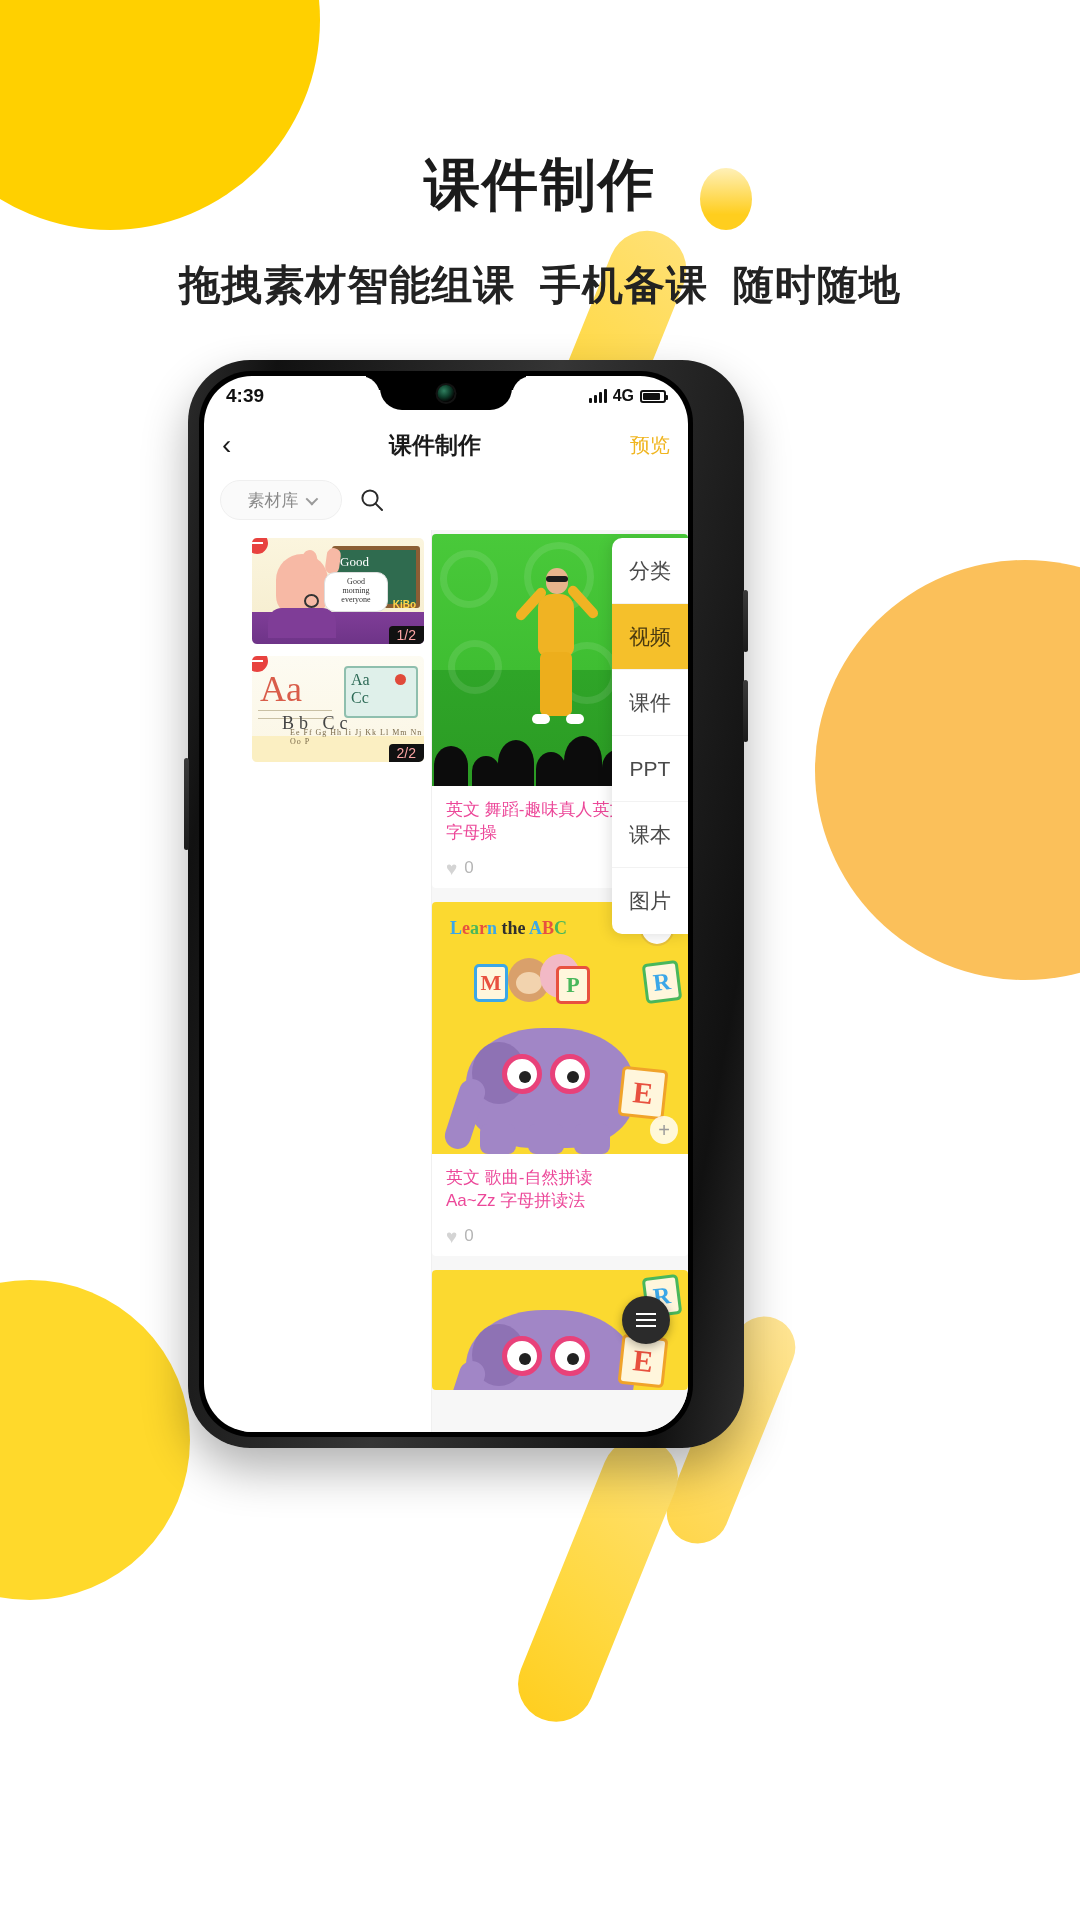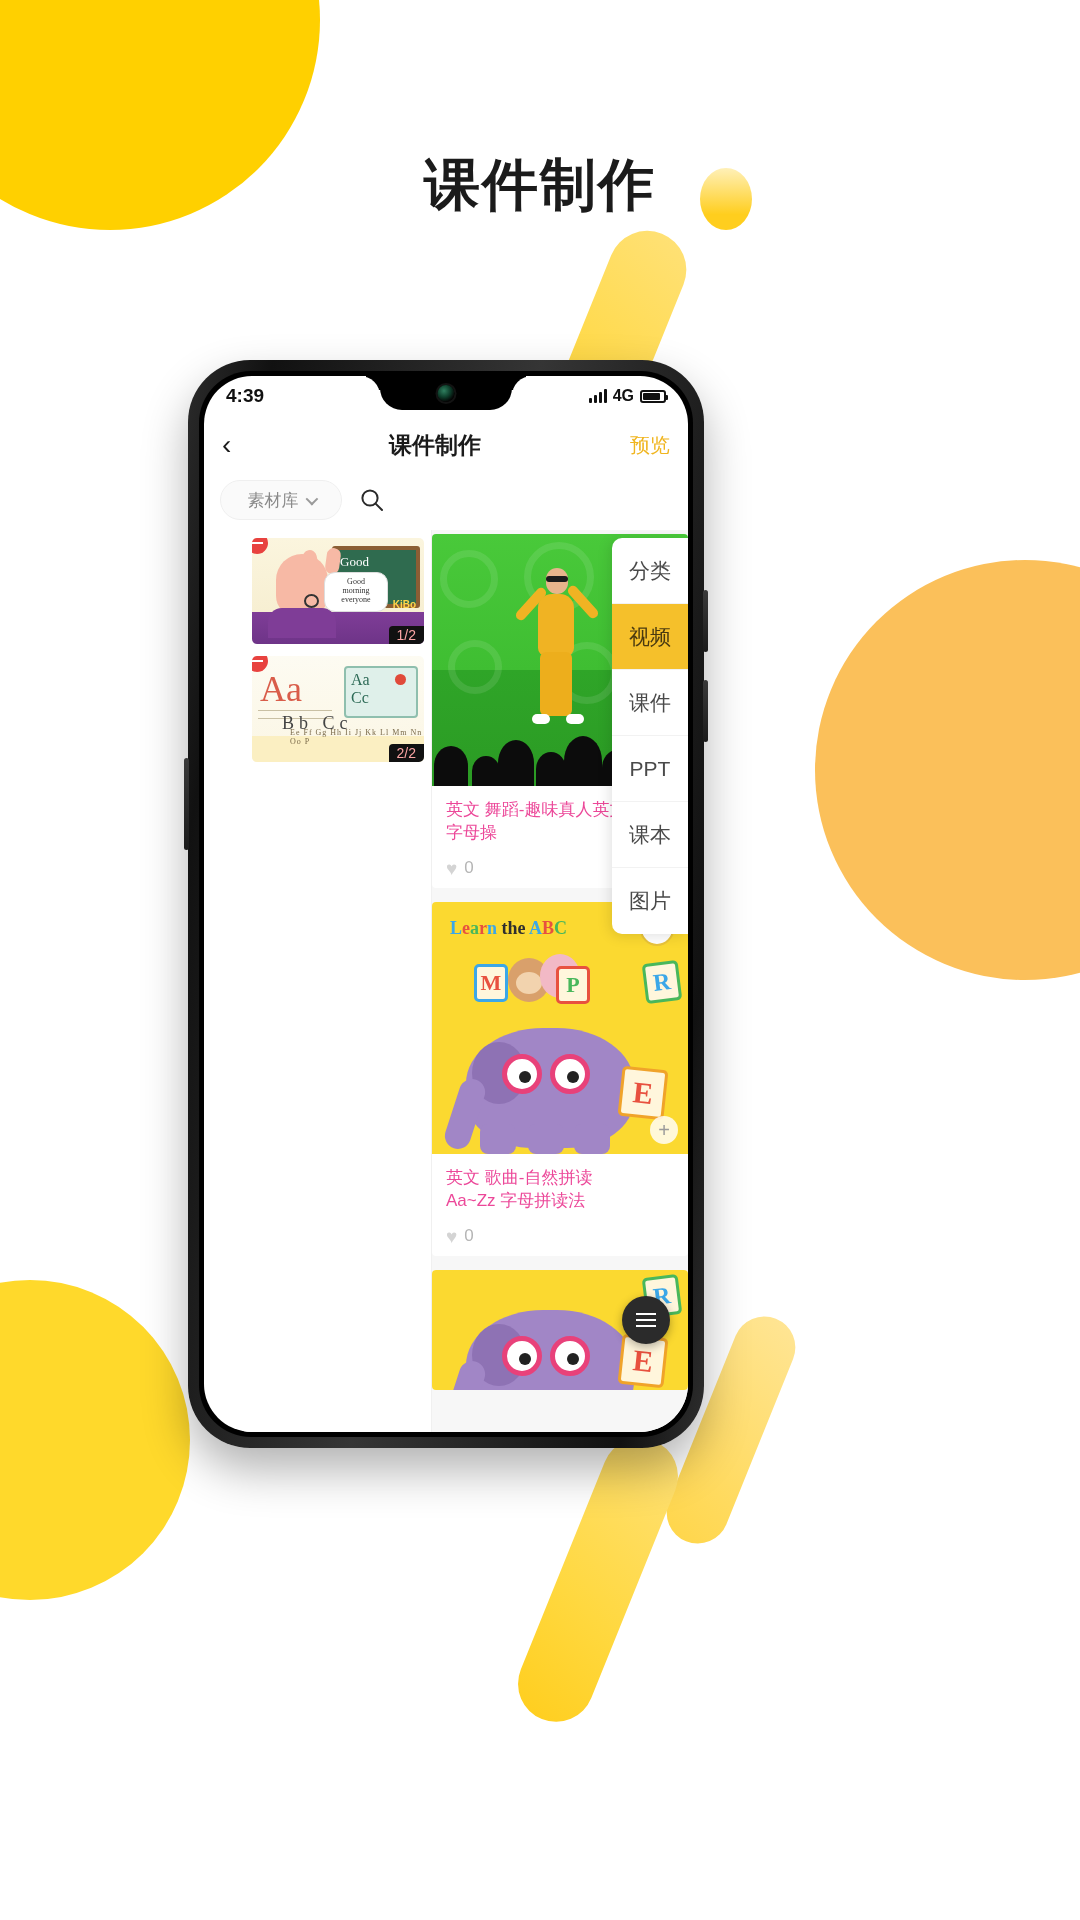--- a/index.html
+++ b/index.html
@@ -55,21 +55,21 @@
   }
   .subhead {
     position: absolute; left: 0; top: 258px; width: 1080px;
     text-align: center; font-size: 41px; font-weight: bold;
     color: #222; letter-spacing: 1px; white-space: pre;
   }
 
   
   .phone {
     position: absolute; left: 188px; top: 360px;
-    width: 516px; height: 1088px;
+    width: 556px; height: 1088px;
     border-radius: 62px;
     background: linear-gradient(100deg, #2b2b2b 0%, #111 12%, #353535 50%, #111 88%, #2e2e2e 100%);
     box-shadow: 0 22px 46px rgba(0,0,0,0.30);
     padding: 11px;
   }
   .phone-inner {
     position: relative; width: 494px; height: 1066px;
     border-radius: 52px; background: #000; padding: 5px;
     overflow: hidden;
   }
@@ -445,20 +445,21 @@
   <div class="blob blob-tl"></div>
   <div class="blob blob-right"></div>
   <div class="blob blob-bl"></div>
   <div class="blob blob-dot"></div>
   <div class="streak-pale"></div>
   <div class="streak streak-1"></div>
   <div class="streak streak-3"></div>
   <div class="streak streak-2"></div>
 
   <div class="headline">课件制作</div>
+  <div class="subhead">拖拽素材智能组课  手机备课  随时随地</div>
 
   <div class="phone">
     <div class="side-btn a"></div>
     <div class="side-btn b"></div>
     <div class="side-btn-l"></div>
 
     <div class="phone-inner">
       <div class="screen">
 
         <div class="notch">

